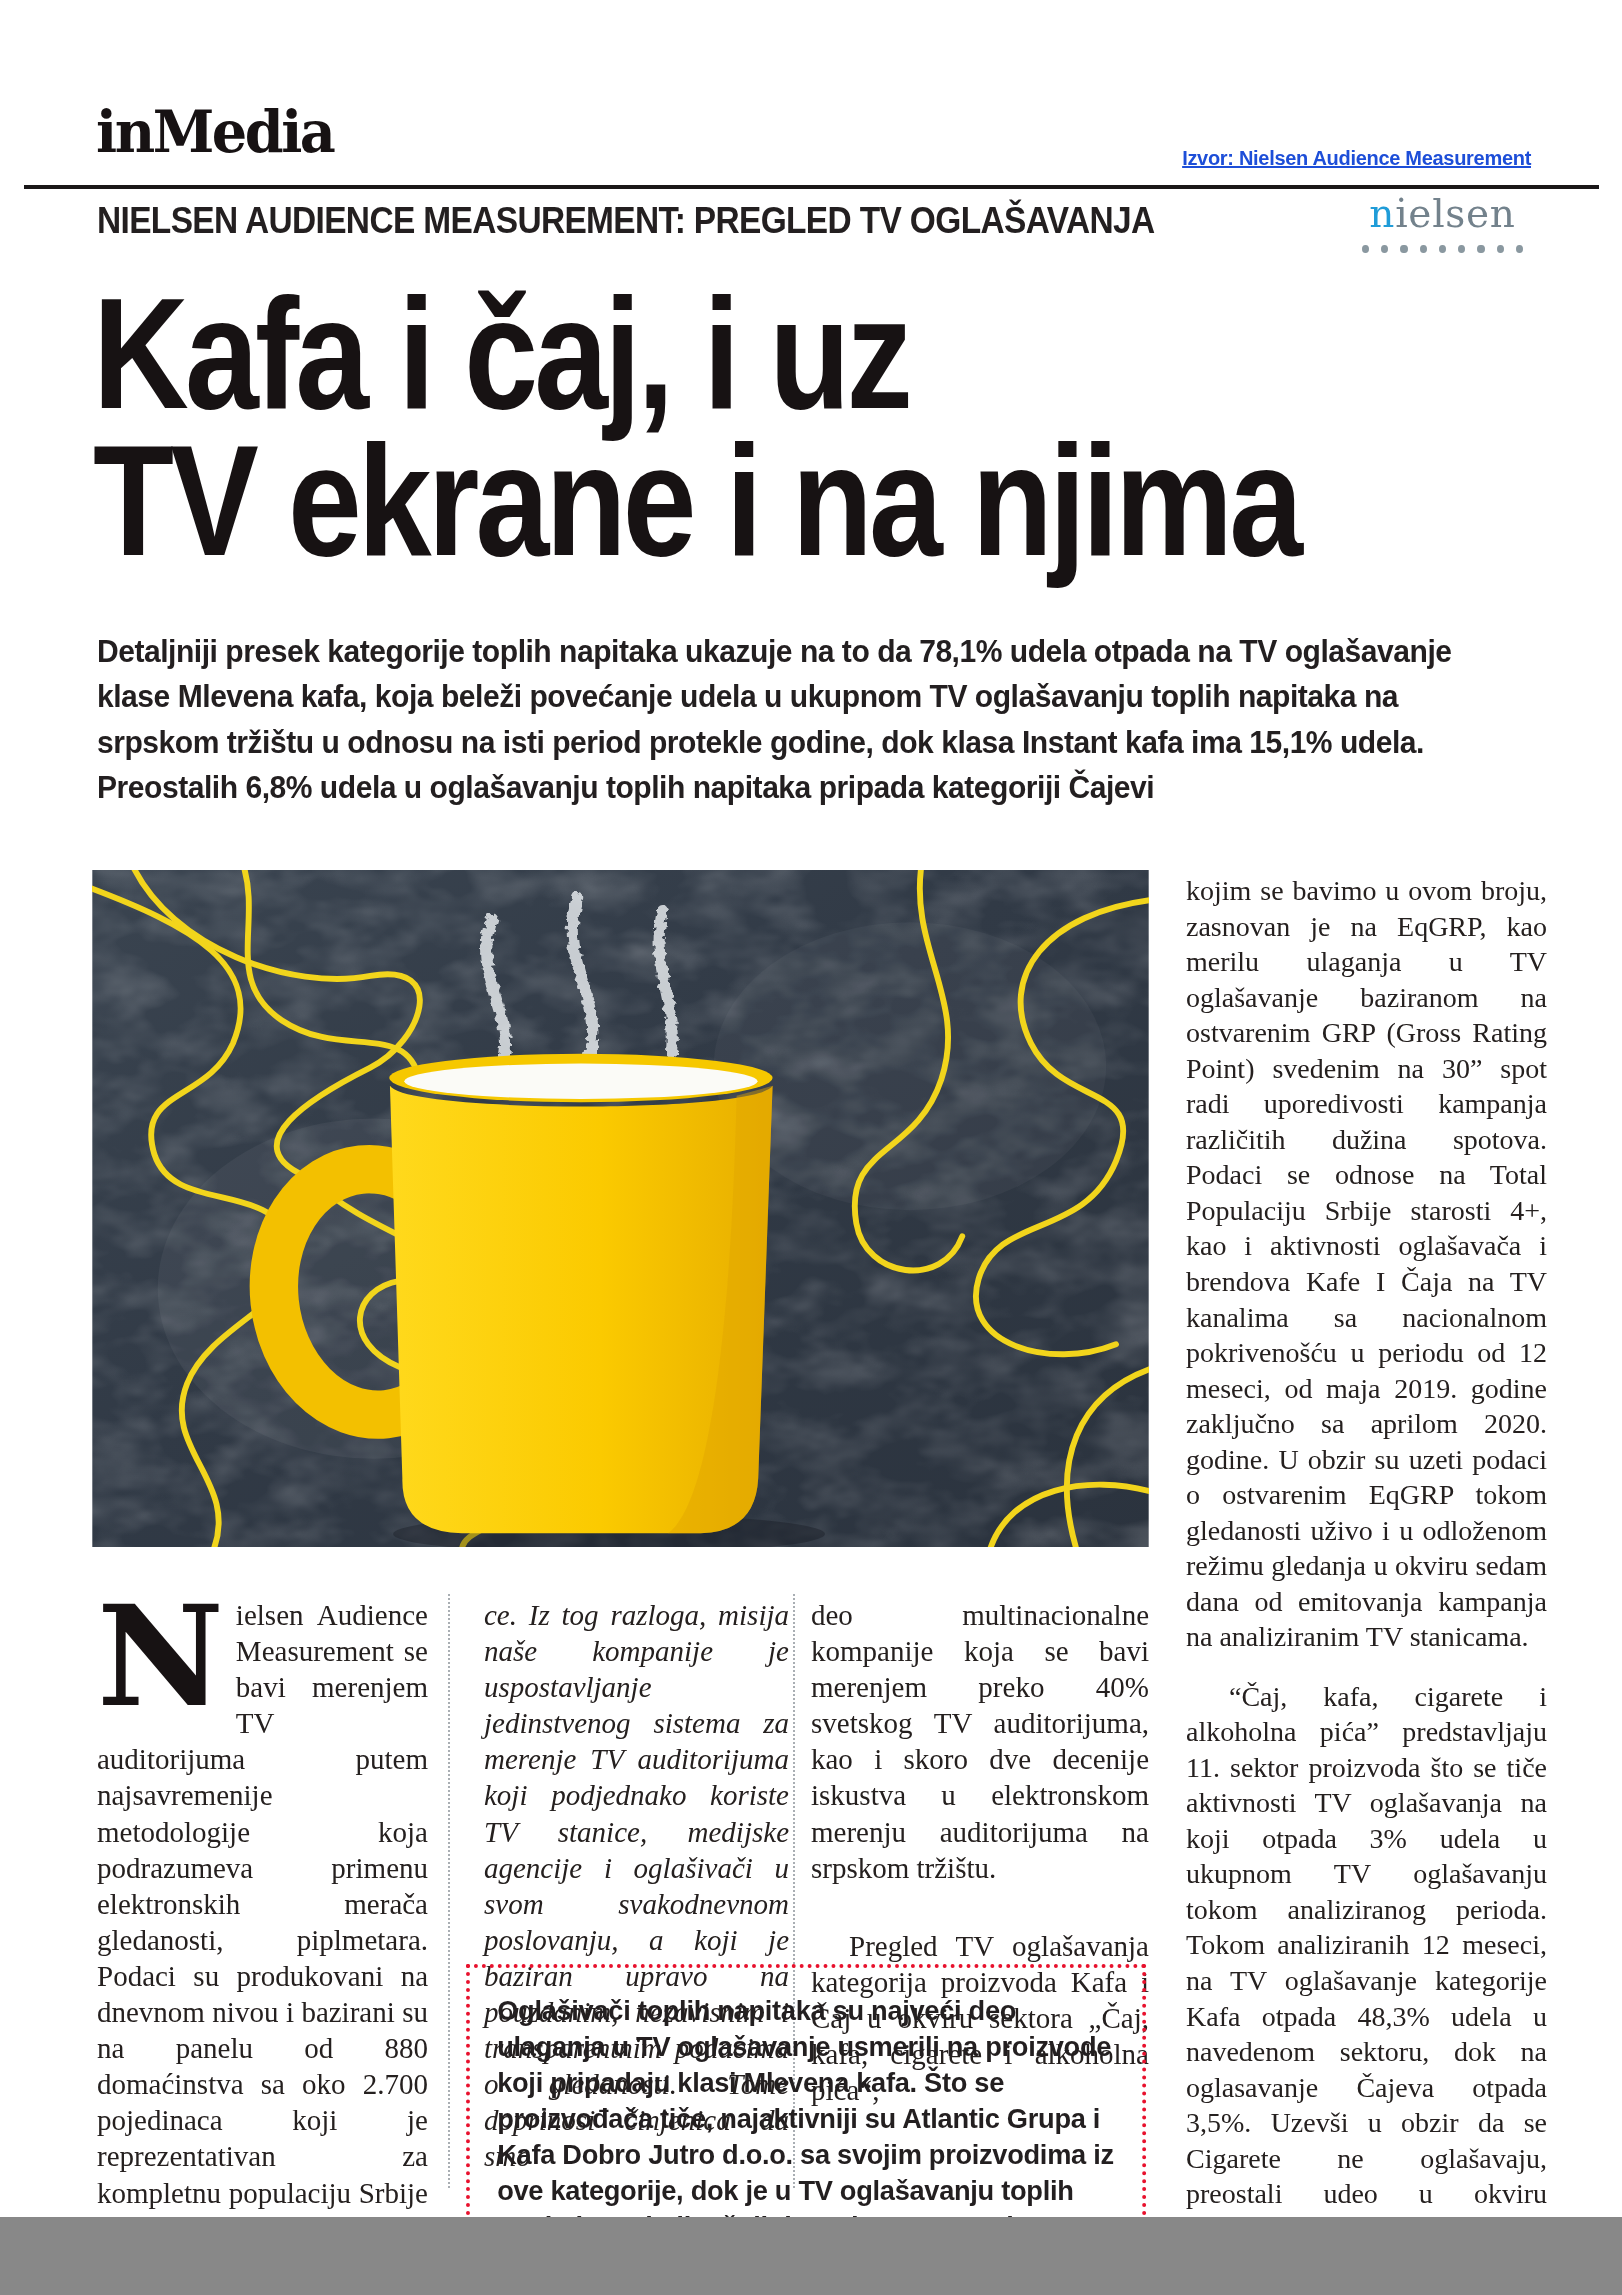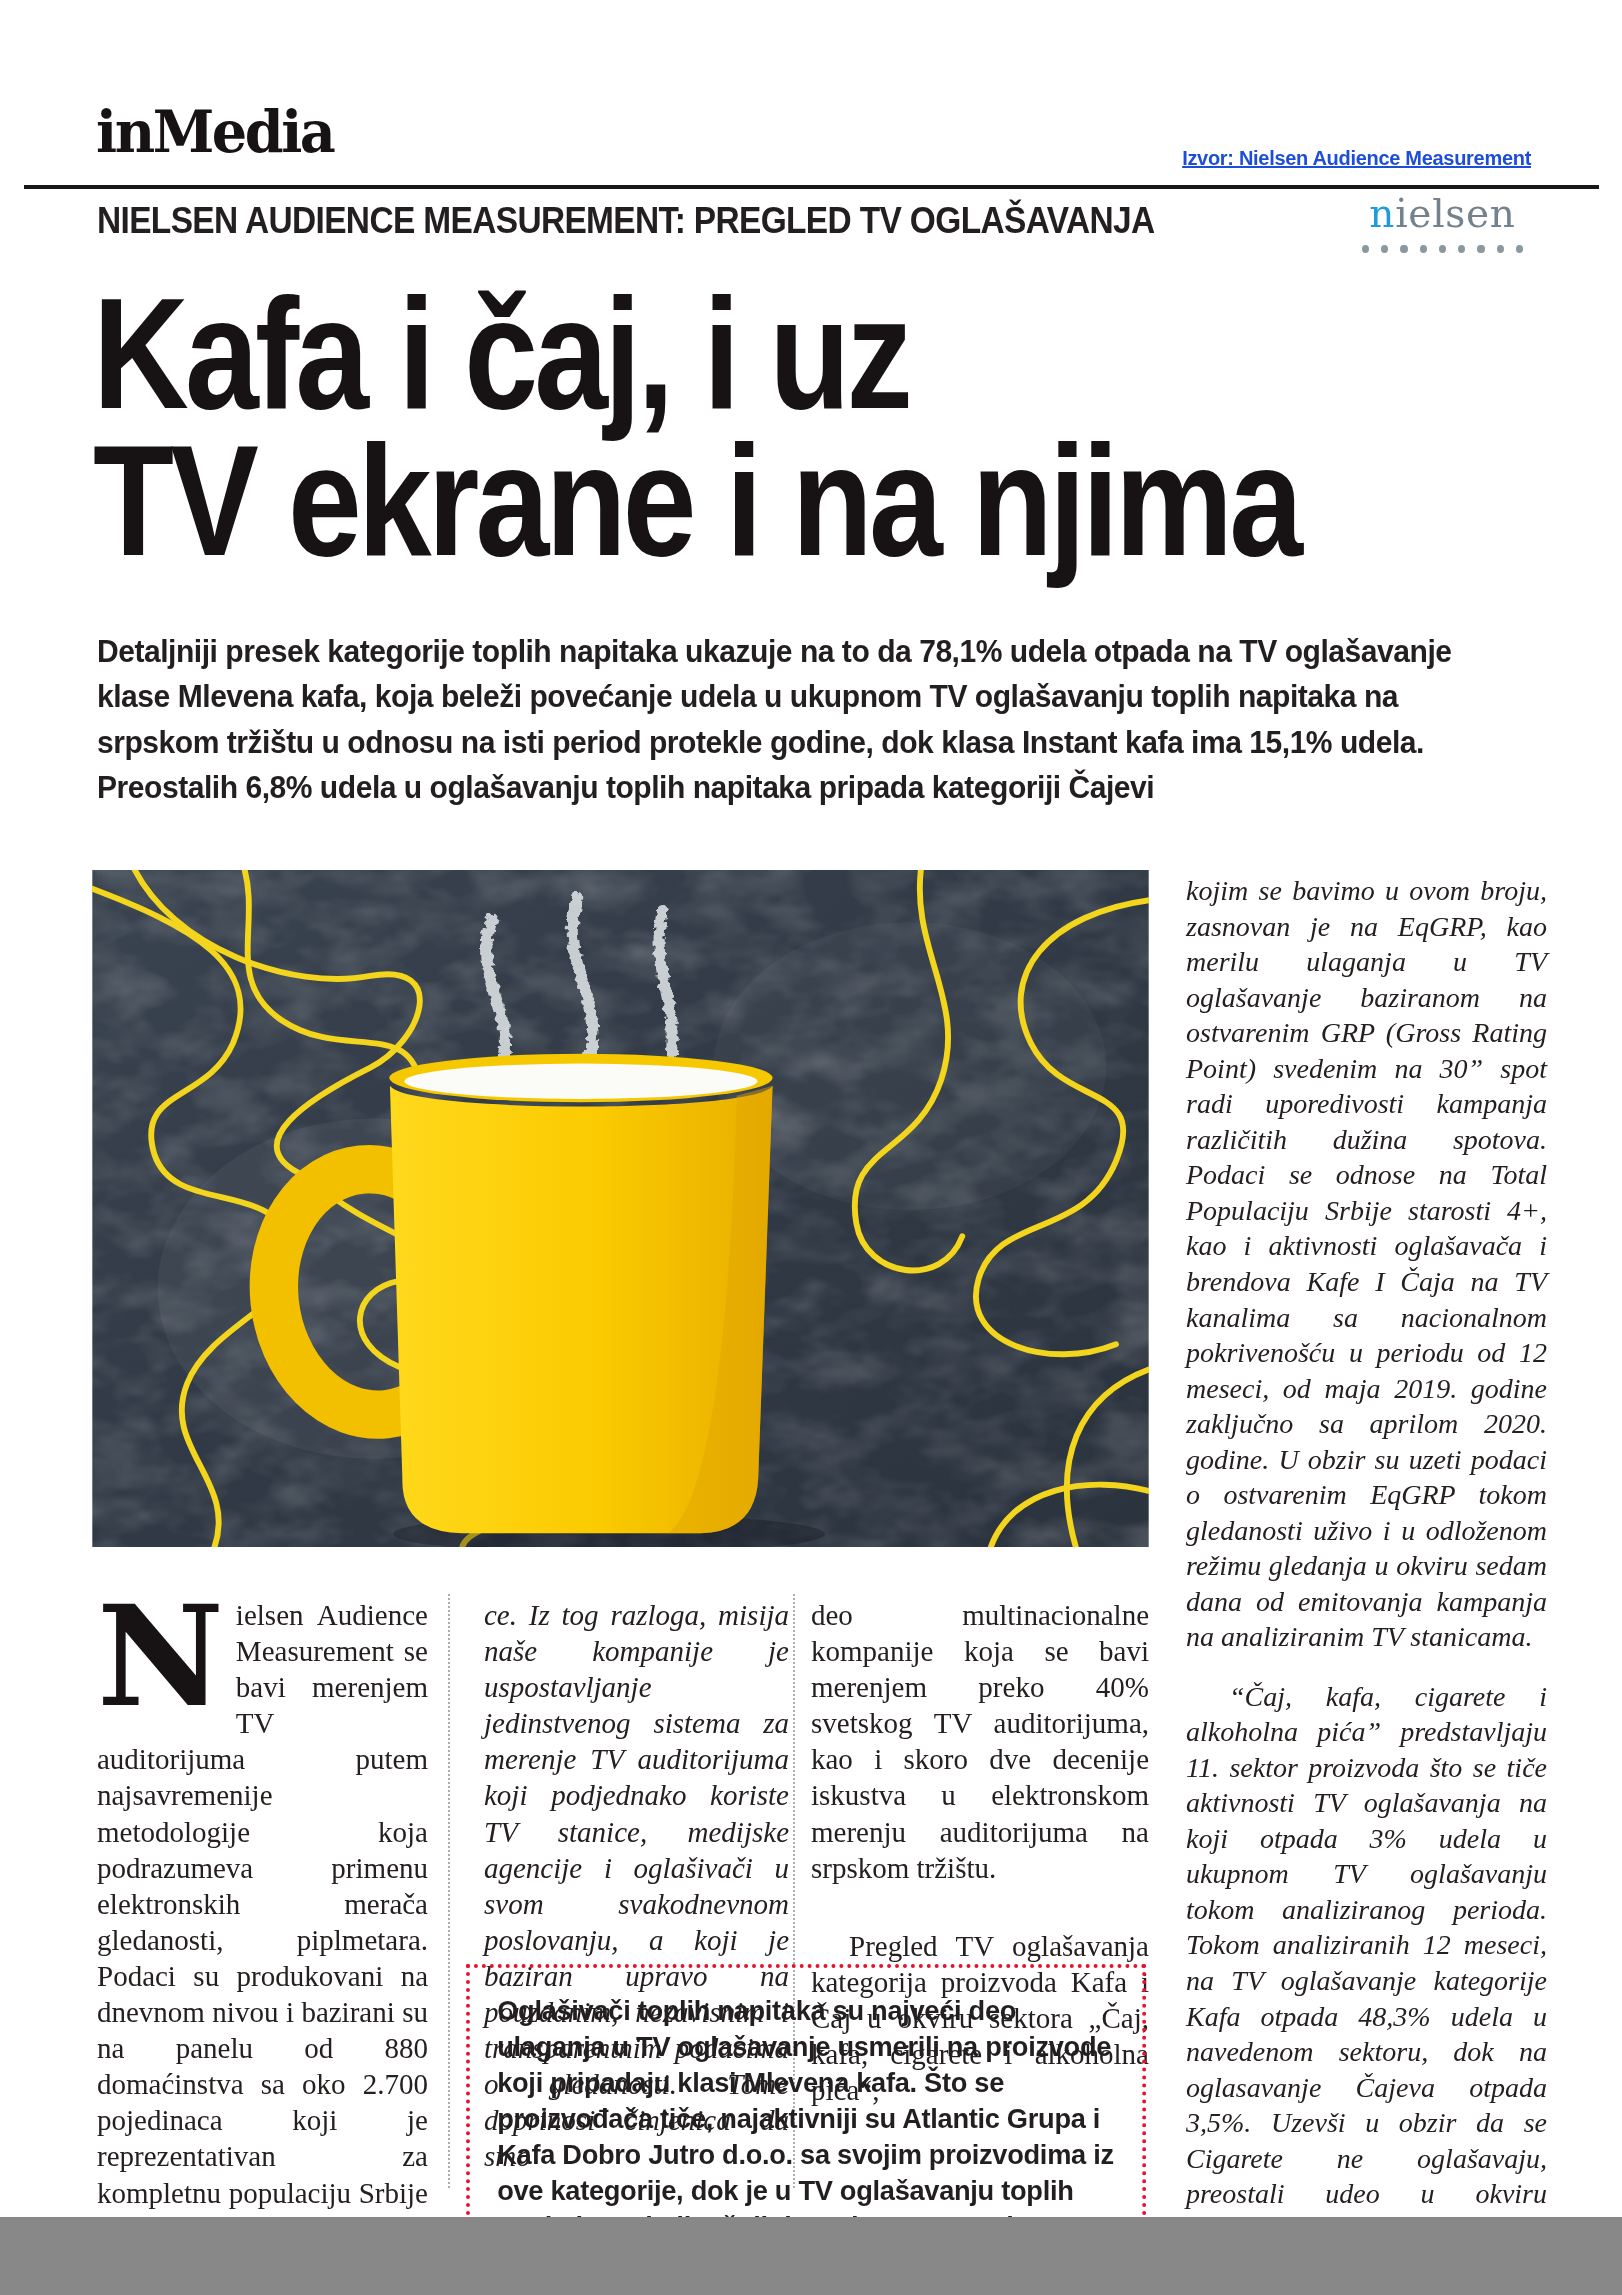--- a/index.html
+++ b/index.html
@@ -29,21 +29,21 @@
   
   .intro{left:97px;top:629px;width:1447px;font-size:31px;font-weight:bold;letter-spacing:-0.5px;
          line-height:1.46;color:#231f20;transform:scaleX(.97);transform-origin:left top;}
 
   
   .photo{left:92px;top:870px;width:1057px;height:677px;}
 
   
   .rightcol{left:1186px;top:873px;width:361px;font-family:"Liberation Serif",serif;
             font-size:28px;line-height:1.27;text-align:justify;color:#25201f;}
-  .rightcol p{margin:0 0 0 0;font-style:italic;}
+  .rightcol p{margin:0 0 0 0;}
   .rightcol p + p{margin-top:23.6px;text-indent:43px;}
 
   
   .bodycol{top:1597px;font-family:"Liberation Serif",serif;font-size:29px;line-height:1.245;
            text-align:justify;color:#25201f;}
   .col1{left:97px;width:331px;}
   .col2{left:484px;width:305px;font-style:italic;}
   .col3{left:811px;width:338px;}
   .bodycol p{margin:0;}
   .bodycol p + p{margin-top:42px;text-indent:38px;}

